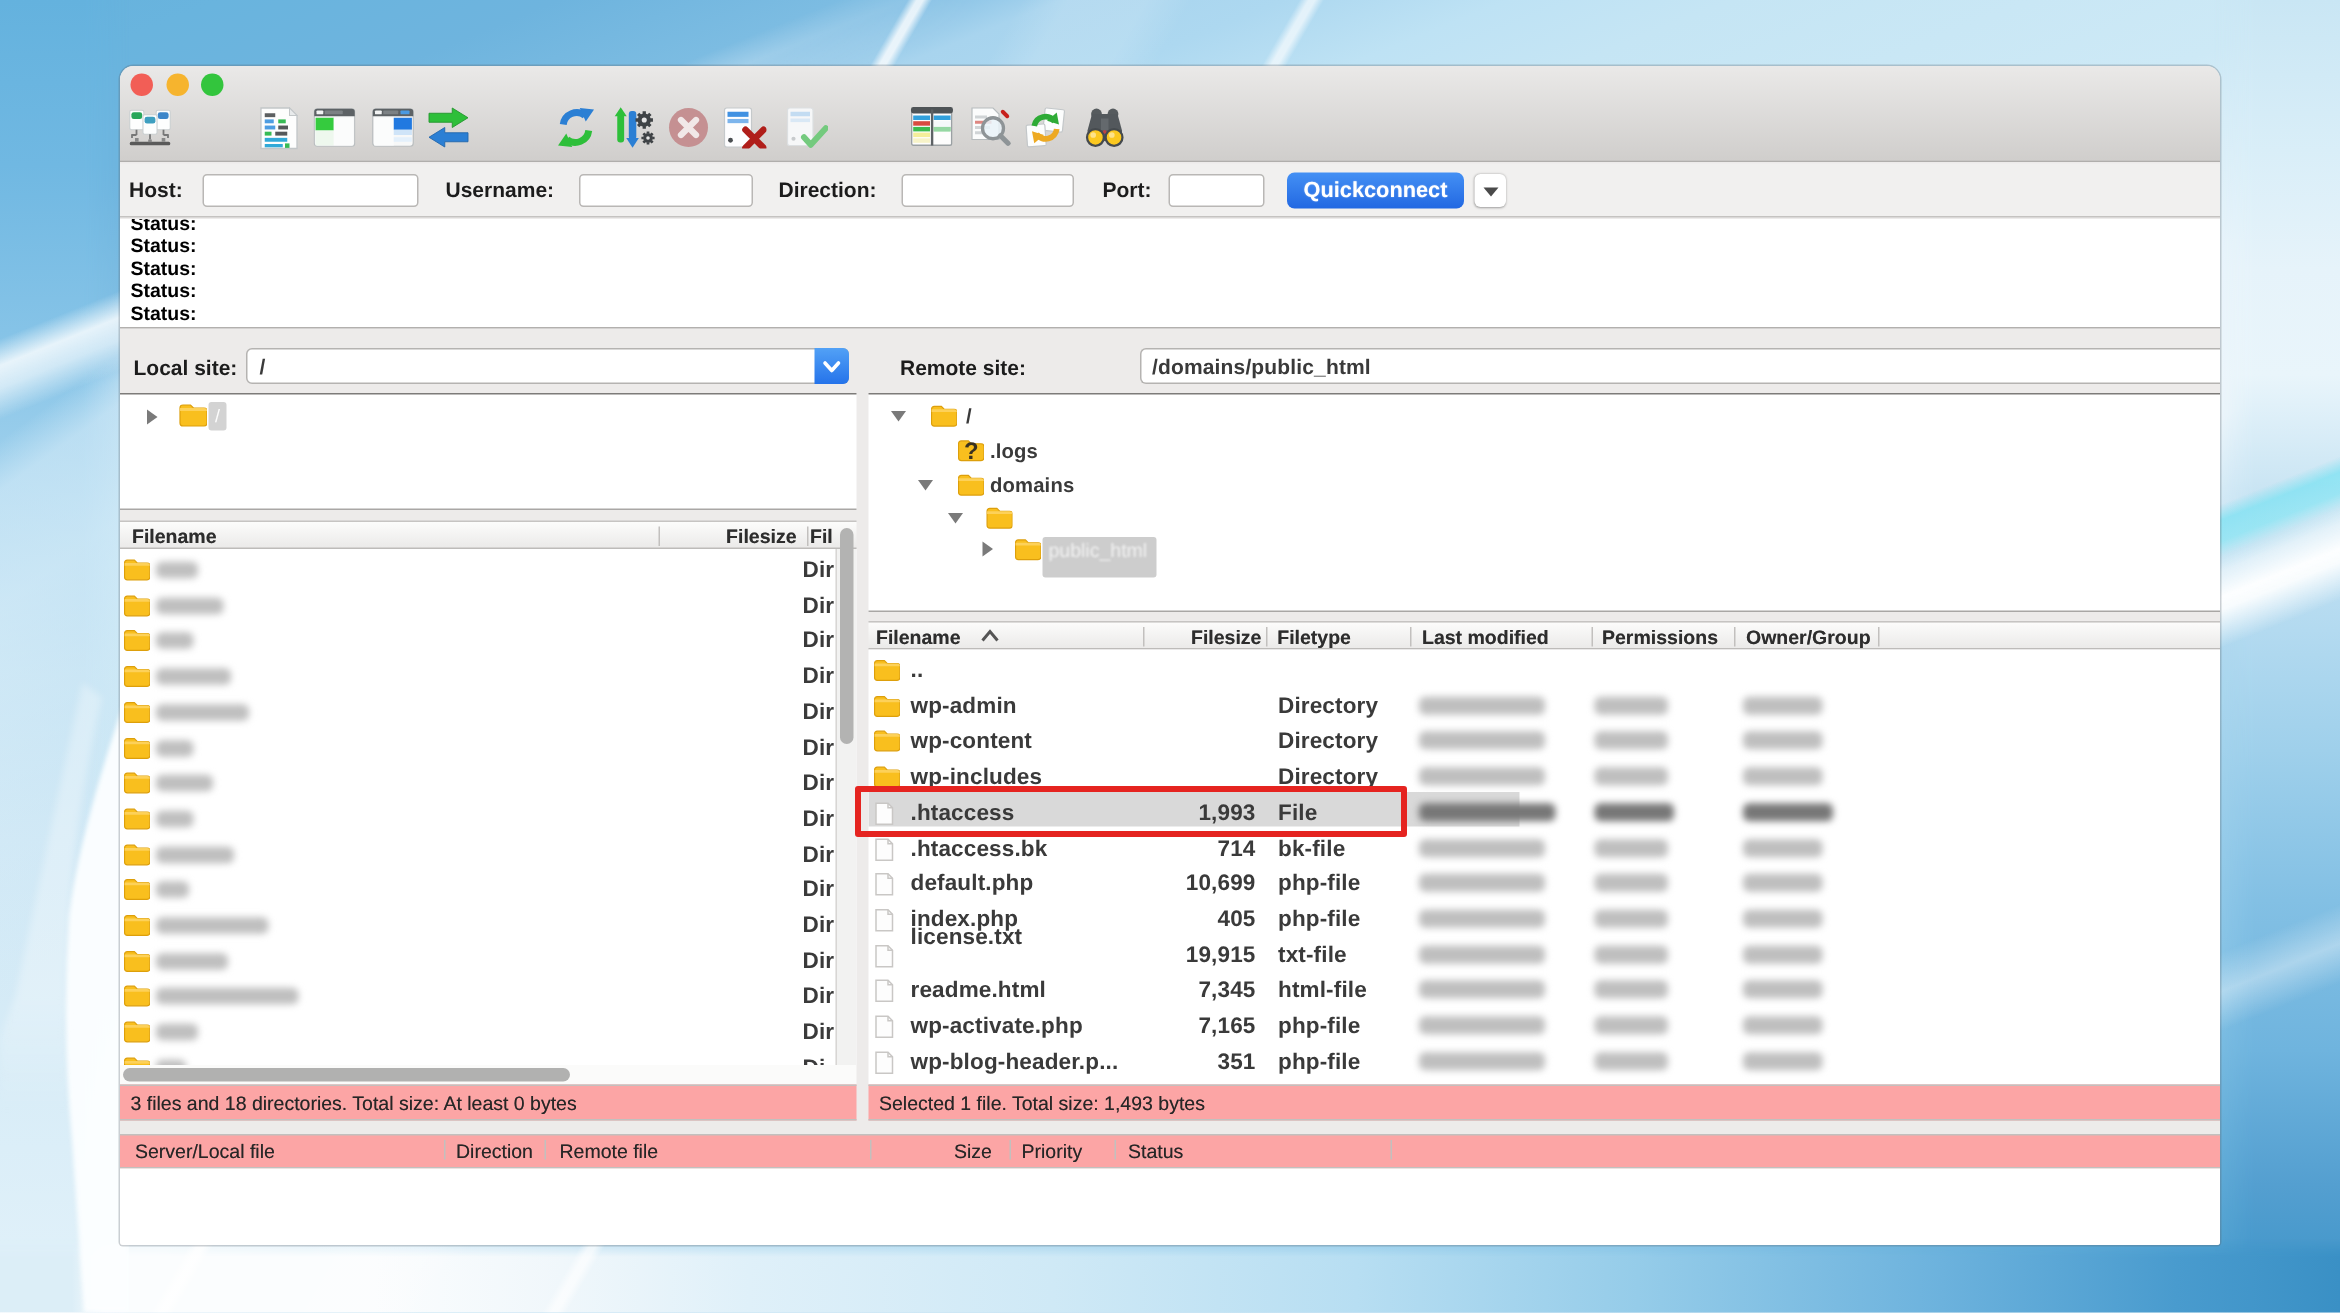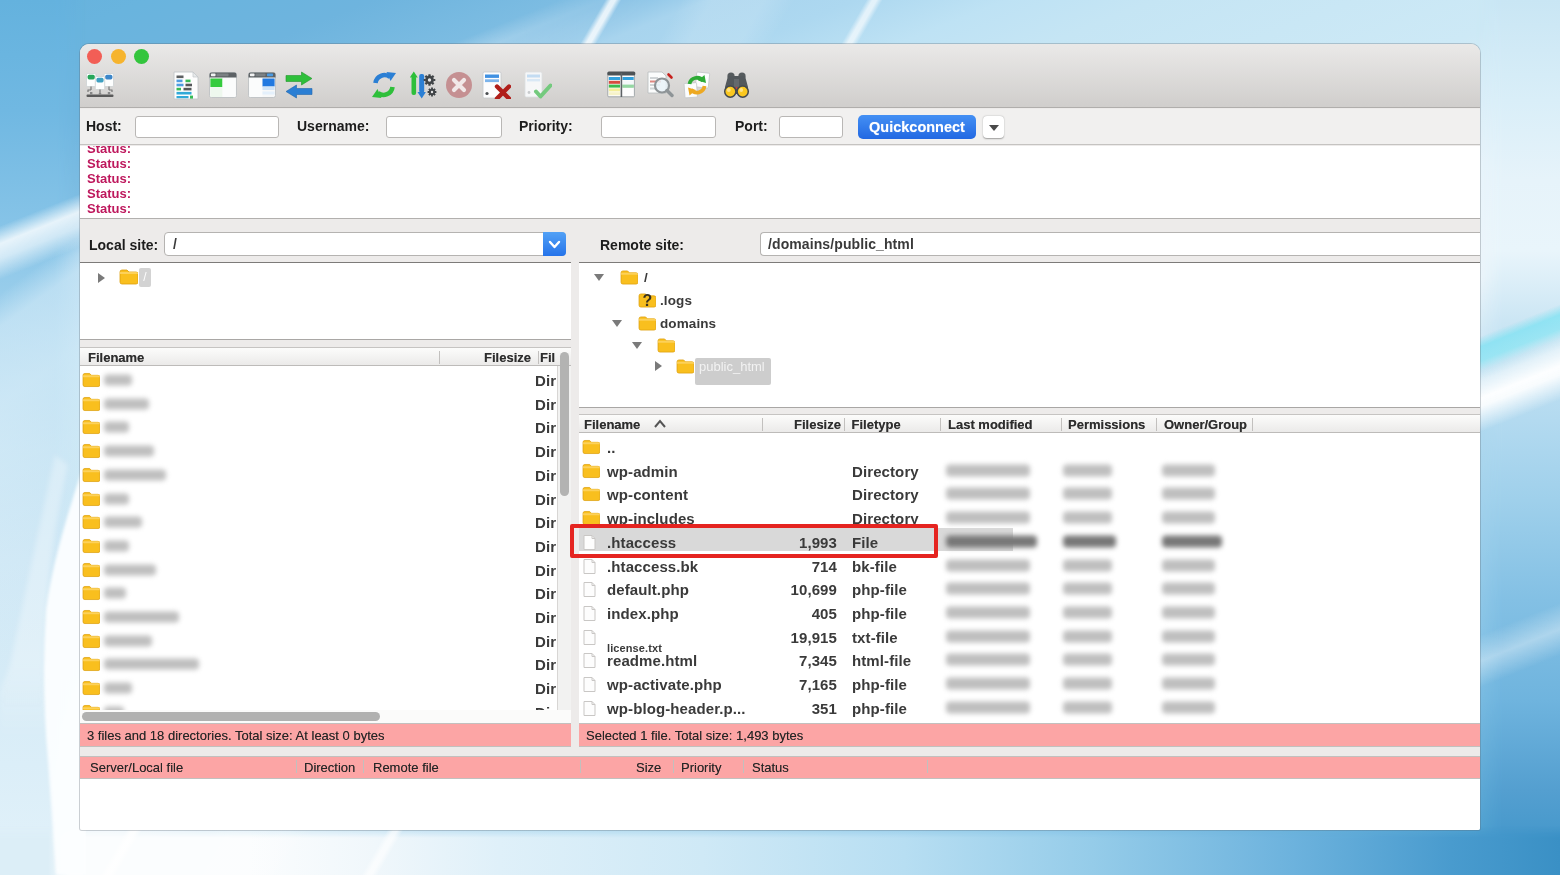--- a/index.html
+++ b/index.html
@@ -65,21 +65,21 @@
   background:linear-gradient(#eae9e8, #d0cecc);
   border-bottom:1px solid #b0aeac; }
 .tl { position:absolute; top:5px; width:15px; height:15px; border-radius:50%; }
 #qcbar { position:absolute; left:0; top:65px; width:1400px; height:36px;
   background:#f1f0ef; border-bottom:1px solid #c5c3c1;
   }
 .lbl { position:absolute; font-weight:bold; font-size:14px; color:#1c1c1c; top:9px; }
 .inp { position:absolute; top:7px; height:22px; background:#fff; border:1px solid #b9b7b5; border-radius:3px; }
 #log { position:absolute; left:0; top:102px; width:1400px; height:73px;
   background:#fff; border-bottom:1px solid #b2b0ae; overflow:hidden; }
-.status { position:absolute; left:7px; font-weight:bold; font-size:13px; color:#be185d; }
+.status { position:absolute; left:7px; font-weight:bold; font-size:13px; color:#000000; }
 .whitebox { position:absolute; background:#fff; border-top:1px solid #7d7b79; border-bottom:1px solid #a9a7a5; }
 .hdr { position:absolute; height:19px; background:linear-gradient(#fcfcfb,#ebeae9);
   border-top:1px solid #c6c4c2; border-bottom:1px solid #bdbbb9; font-size:13px; color:#2d2d2d; }
 .hdr span { position:absolute; top:2px; font-weight:bold; text-shadow:0 0 0.4px rgba(45,45,45,0.6); }
 .hsep { position:absolute; top:3px; height:13px; width:1px; background:#c2c0be; }
 .statusbar { position:absolute; height:24px; background:#fca5a5; border-top:1px solid #c2c0be; border-bottom:1px solid #c2c0be; font-size:13px; color:#262626; }
 .statusbar span { position:absolute; left:7px; top:4px; text-shadow:0 0 0.4px rgba(38,38,38,0.55); }
 .row-text { font-weight:bold; color:#3a3a3a; text-shadow:none; letter-spacing:0.1px; }
 .blur-pill { position:absolute; background:#bfbfbf; border-radius:4px; filter:blur(2.6px); }
 #llist > span, #llist > svg, #llist > .blur-pill,
@@ -245,21 +245,21 @@
       <circle cx="20.7" cy="20.6" r="5.6" fill="#fbc820" stroke="#454a4e" stroke-width="1.5"></circle>
       <circle cx="6.8" cy="19" r="1.9" fill="#fde28a"></circle>
       <circle cx="19.2" cy="19" r="1.9" fill="#fde28a"></circle>
     </svg>
   </div>
   <div id="qcbar">
     <span class="lbl" style="left:6px;">Host:</span>
     <div class="inp" style="left:55px; width:144px;"></div>
     <span class="lbl" style="left:217px;">Username:</span>
     <div class="inp" style="left:306px; width:116px;"></div>
-    <span class="lbl" style="left:439px;">Priority:</span>
+    <span class="lbl" style="left:439px;">Direction:</span>
     <div class="inp" style="left:521px; width:115px;"></div>
     <span class="lbl" style="left:655px;">Port:</span>
     <div class="inp" style="left:699px; width:64px;"></div>
     <div class="abs" style="left:778px; top:6px; width:118px; height:24px; border-radius:5px;
       background:linear-gradient(#4490f4,#2268e2); color:#fff; font-size:14.5px; font-weight:bold;
       text-align:center; line-height:24px; text-shadow:0 0 1px rgba(255,255,255,0.5);">Quickconnect</div>
     <div class="abs" style="left:903px; top:7px; width:21px; height:22px; border-radius:4px;
       background:#fff; box-shadow:0 0.5px 1.5px rgba(0,0,0,0.35);">
       <div class="abs" style="left:5.5px; top:8.5px; width:0; height:0; border-left:5px solid transparent; border-right:5px solid transparent; border-top:6px solid #4a4a4a;"></div>
     </div>
@@ -531,21 +531,21 @@
       <span class="abs row-text" style="left:28px; top:167.9px; font-size:15px;">index.php</span>
       <span class="abs row-text" style="left:158px; top:167.9px; width:100px; text-align:right; font-size:15px;">405</span>
       <span class="abs row-text" style="left:273px; top:167.9px; font-size:15px;">php-file</span>
       <div class="blur-pill" style="left:367px; top:169.9px; width:84px; height:12px; background:#bfbfbf;"></div>
       <div class="blur-pill" style="left:484px; top:169.9px; width:49px; height:12px; background:#bfbfbf;"></div>
       <div class="blur-pill" style="left:583px; top:169.9px; width:53px; height:12px; background:#bfbfbf;"></div>
       <svg class="abs" style="left:4px; top:192.6px;" width="13" height="16" viewBox="0 0 13 16">
 <path d="M1 1 h8 l3 3 v11 h-11 z" fill="#fdfdfd" stroke="#c9c7c5" stroke-width="1"></path>
 <path d="M9 1 v3 h3" fill="none" stroke="#c9c7c5" stroke-width="1"></path>
         </svg>
-      <span class="abs row-text" style="left:28px; top:205px; font-size:11px;">license.txt</span>
+      <span class="abs row-text" style="left:28px; top:180px; font-size:15px;">license.txt</span>
       <span class="abs row-text" style="left:158px; top:191.6px; width:100px; text-align:right; font-size:15px;">19,915</span>
       <span class="abs row-text" style="left:273px; top:191.6px; font-size:15px;">txt-file</span>
       <div class="blur-pill" style="left:367px; top:193.6px; width:84px; height:12px; background:#bfbfbf;"></div>
       <div class="blur-pill" style="left:484px; top:193.6px; width:49px; height:12px; background:#bfbfbf;"></div>
       <div class="blur-pill" style="left:583px; top:193.6px; width:53px; height:12px; background:#bfbfbf;"></div>
       <svg class="abs" style="left:4px; top:216.3px;" width="13" height="16" viewBox="0 0 13 16">
 <path d="M1 1 h8 l3 3 v11 h-11 z" fill="#fdfdfd" stroke="#c9c7c5" stroke-width="1"></path>
 <path d="M9 1 v3 h3" fill="none" stroke="#c9c7c5" stroke-width="1"></path>
         </svg>
       <span class="abs row-text" style="left:28px; top:215.3px; font-size:15px;">readme.html</span>

